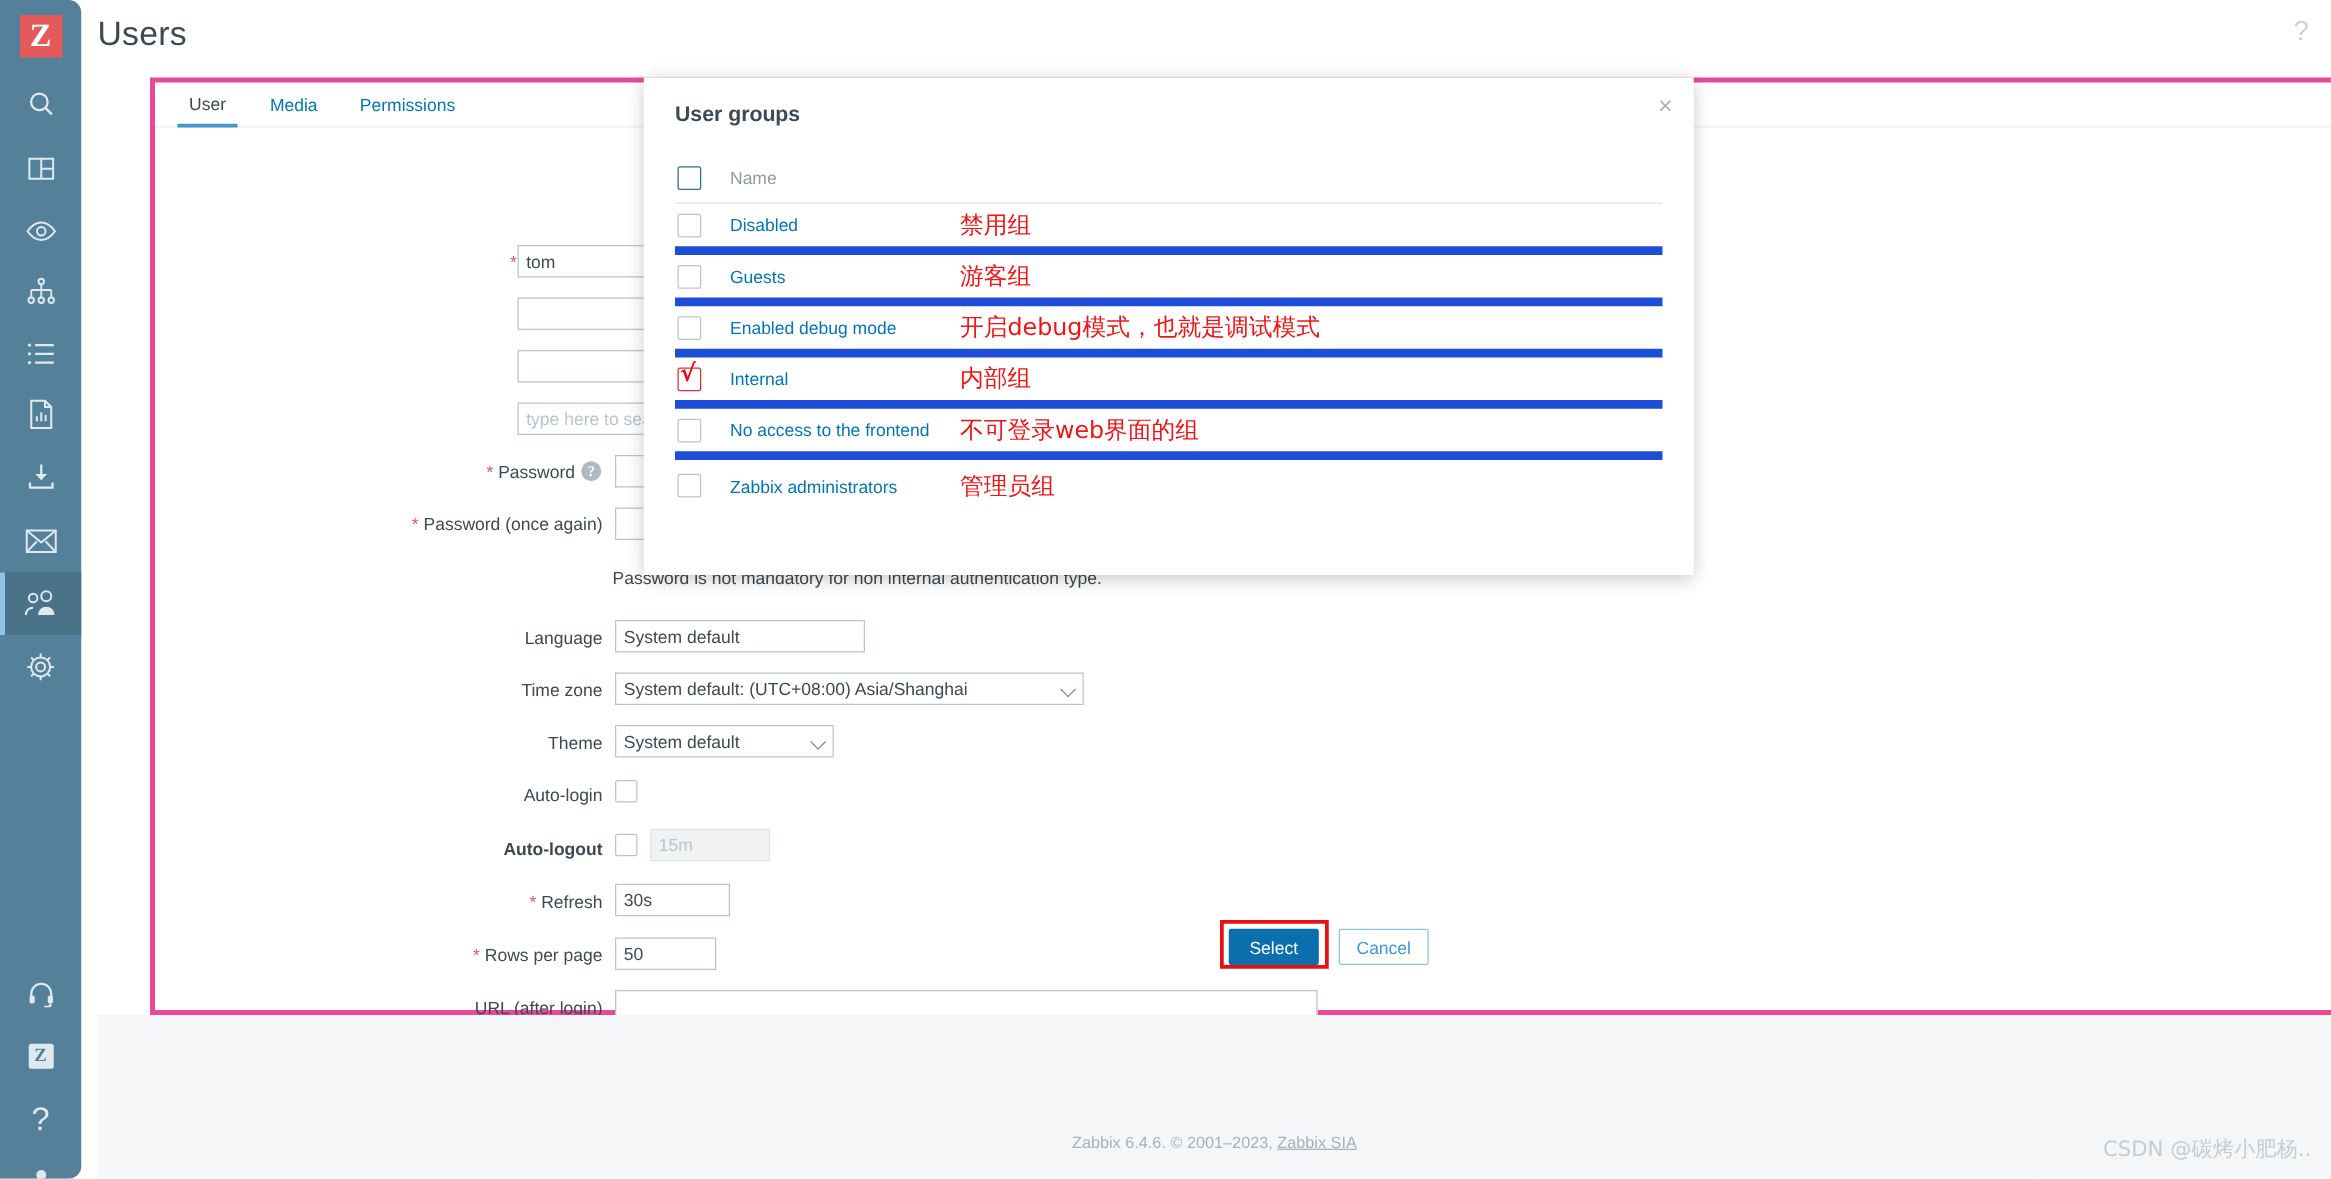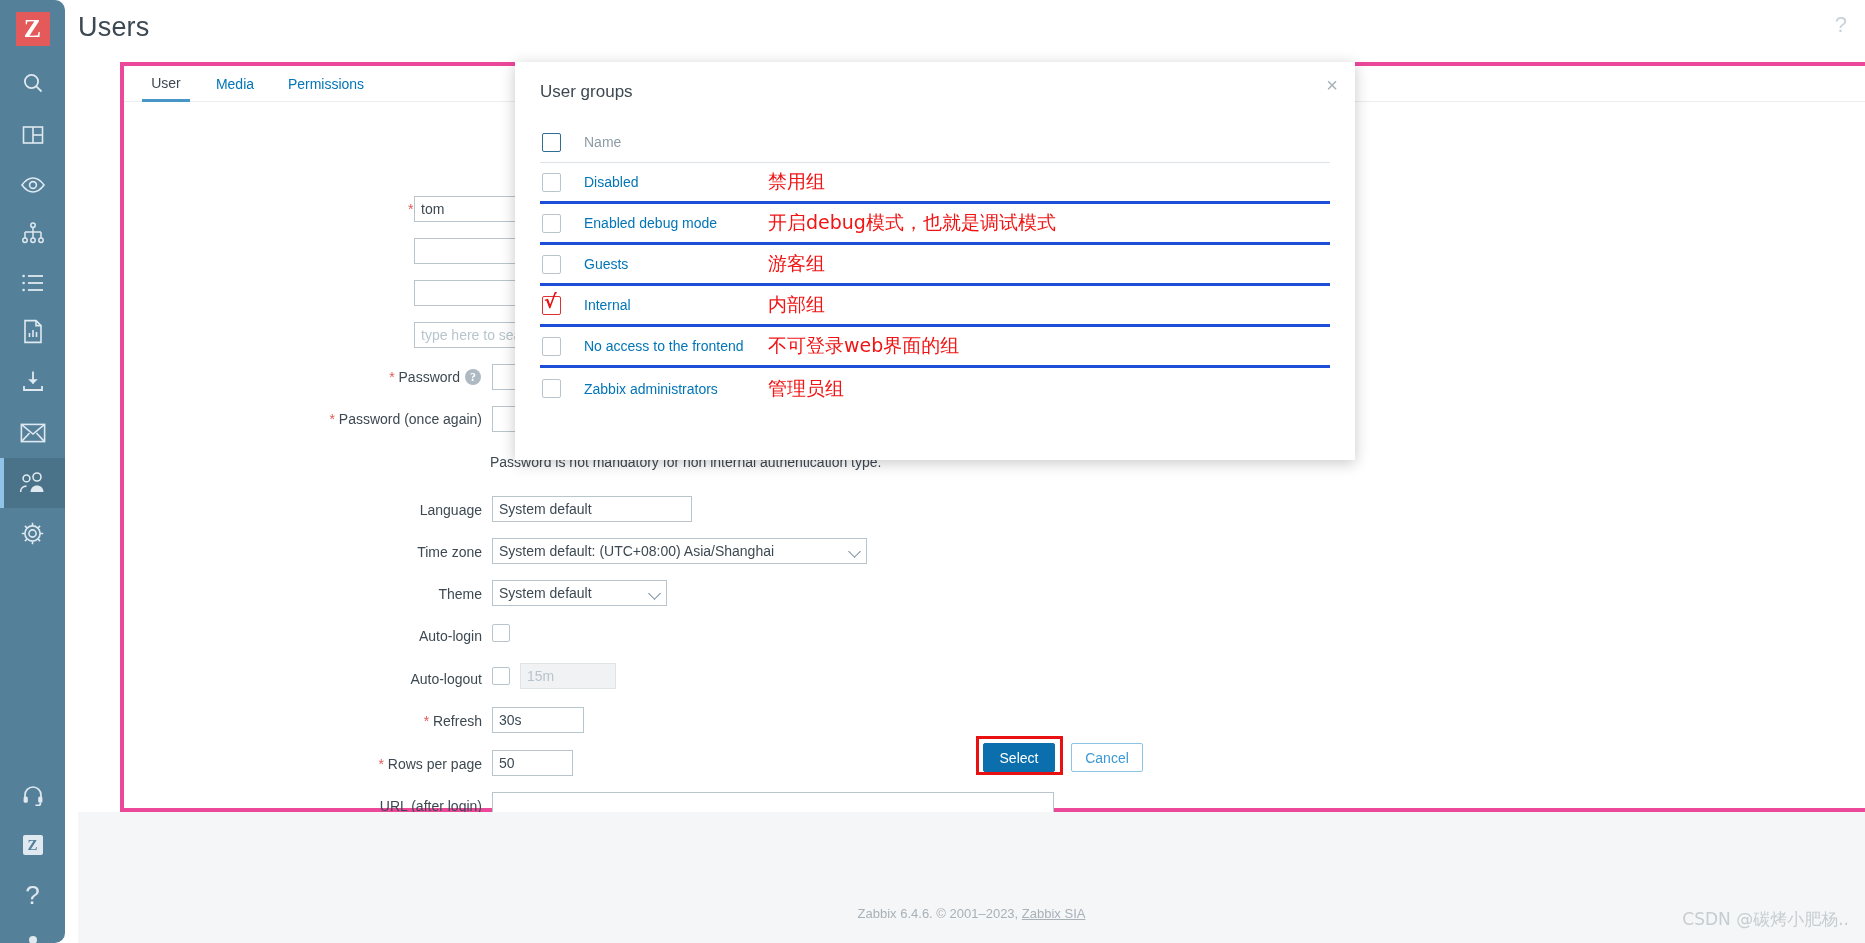--- a/index.html
+++ b/index.html
@@ -135,30 +135,30 @@
   #modal {
     position: absolute;
     left: 515px; top: 62px;
     width: 840px; height: 398px;
     background: #fff;
     box-shadow: 0 3px 14px rgba(0,0,0,.22);
     pointer-events: auto;
   }
   #modal-title {
     position: absolute; left: 25px; top: 20px;
-    font-size: 17px; font-weight: 400; color: #3d4952;
+    font-size: 17px; font-weight: 700; color: #3d4952;
   }
   #modal-close {
     position: absolute; right: 17px; top: 13px;
     font-size: 20px; color: #a7b2ba; cursor: pointer; line-height: 1;
   }
   #grp-table { position: absolute; left: 25px; top: 60px; width: 790px; }
   .grp-row {
     position: relative; height: 41px;
-    border-bottom: 3px solid #1d4ed8;
+    border-bottom: 7px solid #1d4ed8;
     display: flex; align-items: center;
   }
   .grp-row.header { border-bottom: 1px solid #dde3e7; }
   .grp-cb {
     width: 19px; height: 19px; margin-left: 2px;
     border: 1px solid #b8c5cd; background: #fff; border-radius: 2px;
     flex: 0 0 auto; position: relative;
   }
   .grp-cb.head { border-color: #2f6d95; border-width: 1.5px; }
   .grp-cb.redcheck { border-color: #e03030; }
@@ -422,21 +422,21 @@
 
   <div class="f-label" style="left:120px; top:519px; width:238px;">Theme</div>
   <div class="f-select" style="left:368px; top:514px; width:175px;">
     <span>System default</span>
     <i class="chev"></i>
   </div>
 
   <div class="f-label" style="left:120px; top:561px; width:238px;">Auto-login</div>
   <div class="f-check" style="left:368px; top:558px;"></div>
 
-  <div class="f-label" style="left:120px; top:604px; width:238px;">Auto-logout</div>
+  <div class="f-label" style="left:120px; top:604px; width:238px;font-weight:bold;">Auto-logout</div>
   <div class="f-check" style="left:368px; top:601px;"></div>
   <div class="f-input dis" style="left:396px; top:597px; width:96px;">15m</div>
 
   <div class="f-label" style="left:120px; top:646px; width:238px;">
     <span class="req">*</span>
     <span>Refresh</span>
   </div>
   <div class="f-input" style="left:368px; top:641px; width:92px;">30s</div>
 
   <div class="f-label" style="left:105px; top:689px; width:253px;">
@@ -472,28 +472,28 @@
       </div>
 
       <div class="grp-row">
         <div class="grp-cb"></div>
         <div class="grp-name">Disabled</div>
         <div class="grp-note">禁用组</div>
       </div>
 
       <div class="grp-row">
         <div class="grp-cb"></div>
+        <div class="grp-name">Guests</div>
+        <div class="grp-note">游客组</div>
+      </div>
+
+      <div class="grp-row">
+        <div class="grp-cb"></div>
         <div class="grp-name">Enabled debug mode</div>
         <div class="grp-note">开启debug模式，也就是调试模式</div>
-      </div>
-
-      <div class="grp-row">
-        <div class="grp-cb"></div>
-        <div class="grp-name">Guests</div>
-        <div class="grp-note">游客组</div>
       </div>
 
       <div class="grp-row">
         <div class="grp-cb redcheck">
           <span class="tick">√</span>
         </div>
         <div class="grp-name">Internal</div>
         <div class="grp-note">内部组</div>
       </div>
 

